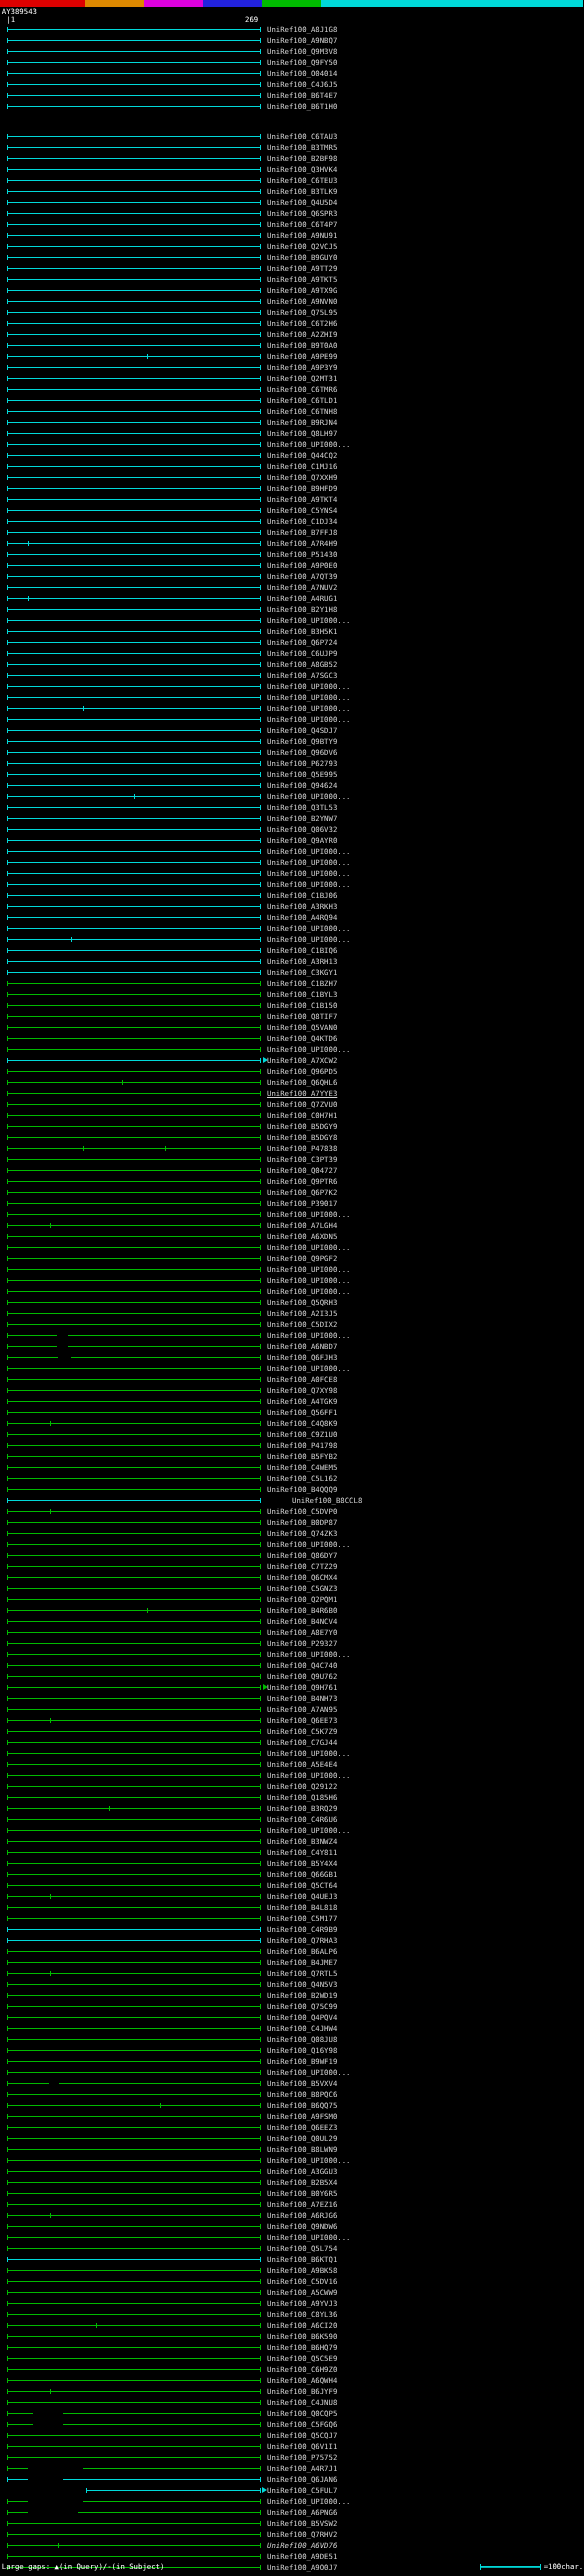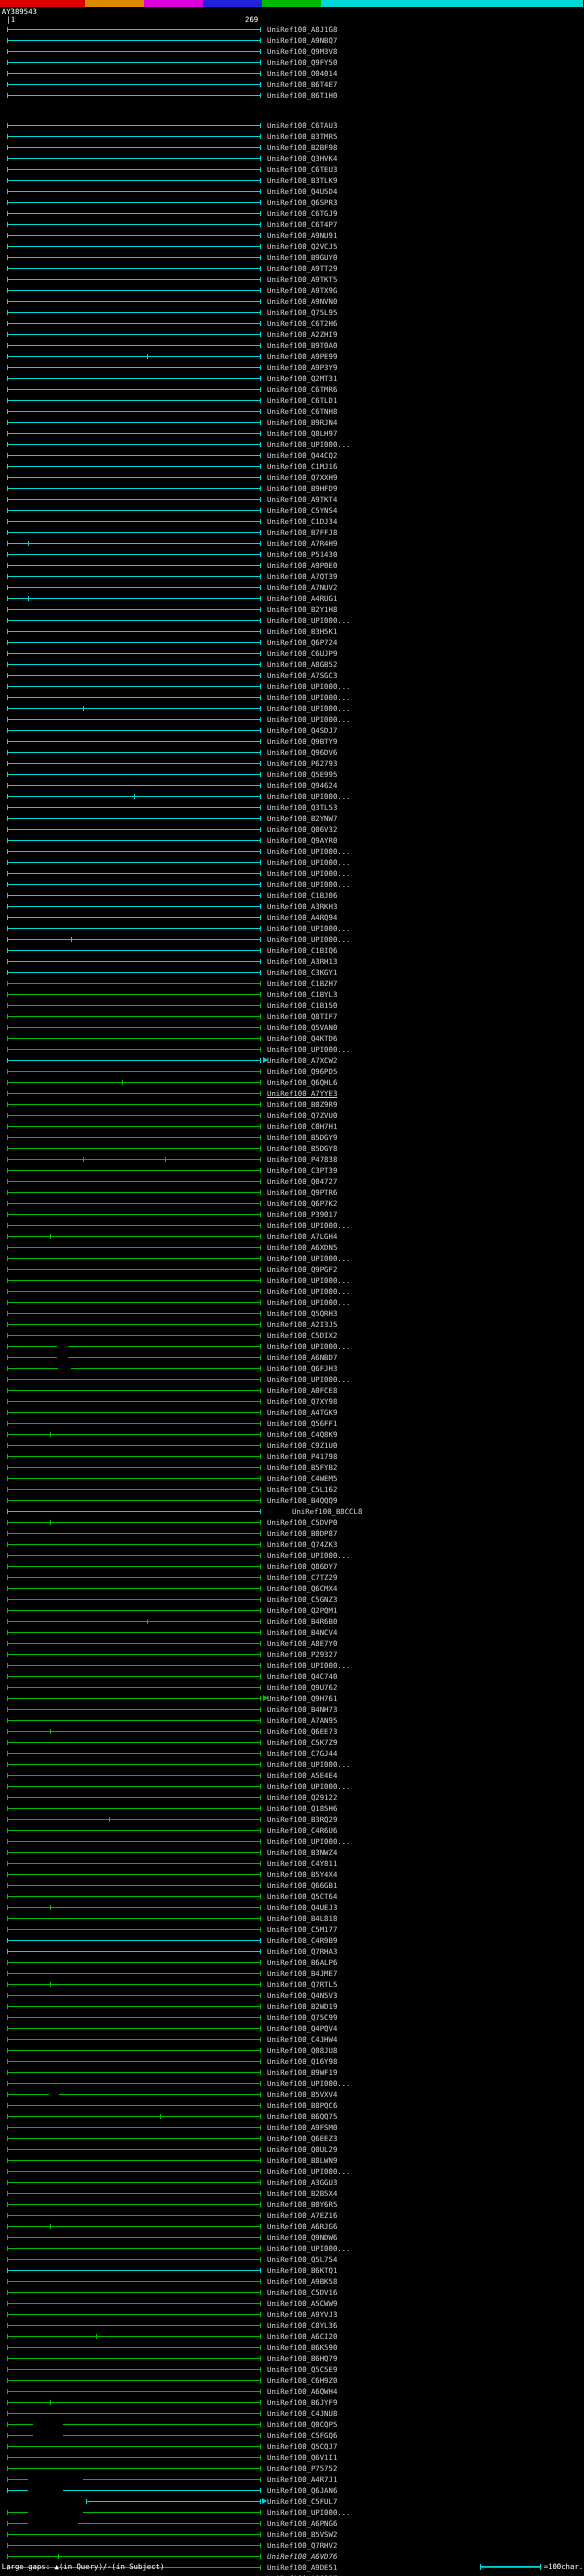--- a/index.html
+++ b/index.html
@@ -86,20 +86,28 @@
           <i class="cap cr"></i>
         </div>
         <span class="hit-label" style="line-height: 11px;">UniRef100_O04014</span>
       </div>
       <div class="hit-row" style="height: 11px;">
         <div class="bar" style="color: rgb(0, 216, 216); left: 7.3px; width: 254px;">
           <i class="line"></i>
           <i class="cap cl"></i>
           <i class="cap cr"></i>
         </div>
+        <span class="hit-label" style="line-height: 11px;">UniRef100_C4J6J5</span>
+      </div>
+      <div class="hit-row" style="height: 11px;">
+        <div class="bar" style="color: rgb(0, 216, 216); left: 7.3px; width: 254px;">
+          <i class="line"></i>
+          <i class="cap cl"></i>
+          <i class="cap cr"></i>
+        </div>
         <span class="hit-label" style="line-height: 11px;">UniRef100_B6T4E7</span>
       </div>
       <div class="hit-row" style="height: 11px;">
         <div class="bar" style="color: rgb(0, 216, 216); left: 7.3px; width: 254px;">
           <i class="line"></i>
           <i class="cap cl"></i>
           <i class="cap cr"></i>
         </div>
         <span class="hit-label" style="line-height: 11px;">UniRef100_B6T1H0</span>
       </div>
@@ -166,28 +174,20 @@
           <i class="cap cr"></i>
         </div>
         <span class="hit-label" style="line-height: 11px;">UniRef100_Q6SPR3</span>
       </div>
       <div class="hit-row" style="height: 11px;">
         <div class="bar" style="color: rgb(0, 216, 216); left: 7.3px; width: 254px;">
           <i class="line"></i>
           <i class="cap cl"></i>
           <i class="cap cr"></i>
         </div>
-        <span class="hit-label" style="line-height: 11px;">UniRef100_C6TGJ9</span>
-      </div>
-      <div class="hit-row" style="height: 11px;">
-        <div class="bar" style="color: rgb(0, 216, 216); left: 7.3px; width: 254px;">
-          <i class="line"></i>
-          <i class="cap cl"></i>
-          <i class="cap cr"></i>
-        </div>
         <span class="hit-label" style="line-height: 11px;">UniRef100_C6T4P7</span>
       </div>
       <div class="hit-row" style="height: 11px;">
         <div class="bar" style="color: rgb(0, 216, 216); left: 7.3px; width: 254px;">
           <i class="line"></i>
           <i class="cap cl"></i>
           <i class="cap cr"></i>
         </div>
         <span class="hit-label" style="line-height: 11px;">UniRef100_A9NU91</span>
       </div>
@@ -815,28 +815,20 @@
         </div>
         <span class="hit-label" style="line-height: 11px;">UniRef100_Q6QHL6</span>
       </div>
       <div class="hit-row" style="height: 11px;">
         <div class="bar" style="color: rgb(0, 187, 0); left: 7.3px; width: 254px;">
           <i class="line"></i>
           <i class="cap cl"></i>
           <i class="cap cr"></i>
         </div>
         <span class="hit-label" style="line-height: 11px; text-decoration: underline;">UniRef100_A7YYE3</span>
-      </div>
-      <div class="hit-row" style="height: 11px;">
-        <div class="bar" style="color: rgb(0, 187, 0); left: 7.3px; width: 254px;">
-          <i class="line"></i>
-          <i class="cap cl"></i>
-          <i class="cap cr"></i>
-        </div>
-        <span class="hit-label" style="line-height: 11px;">UniRef100_B0Z9R9</span>
       </div>
       <div class="hit-row" style="height: 11px;">
         <div class="bar" style="color: rgb(0, 187, 0); left: 7.3px; width: 254px;">
           <i class="line"></i>
           <i class="cap cl"></i>
           <i class="cap cr"></i>
         </div>
         <span class="hit-label" style="line-height: 11px;">UniRef100_Q7ZVU0</span>
       </div>
       <div class="hit-row" style="height: 11px;">

